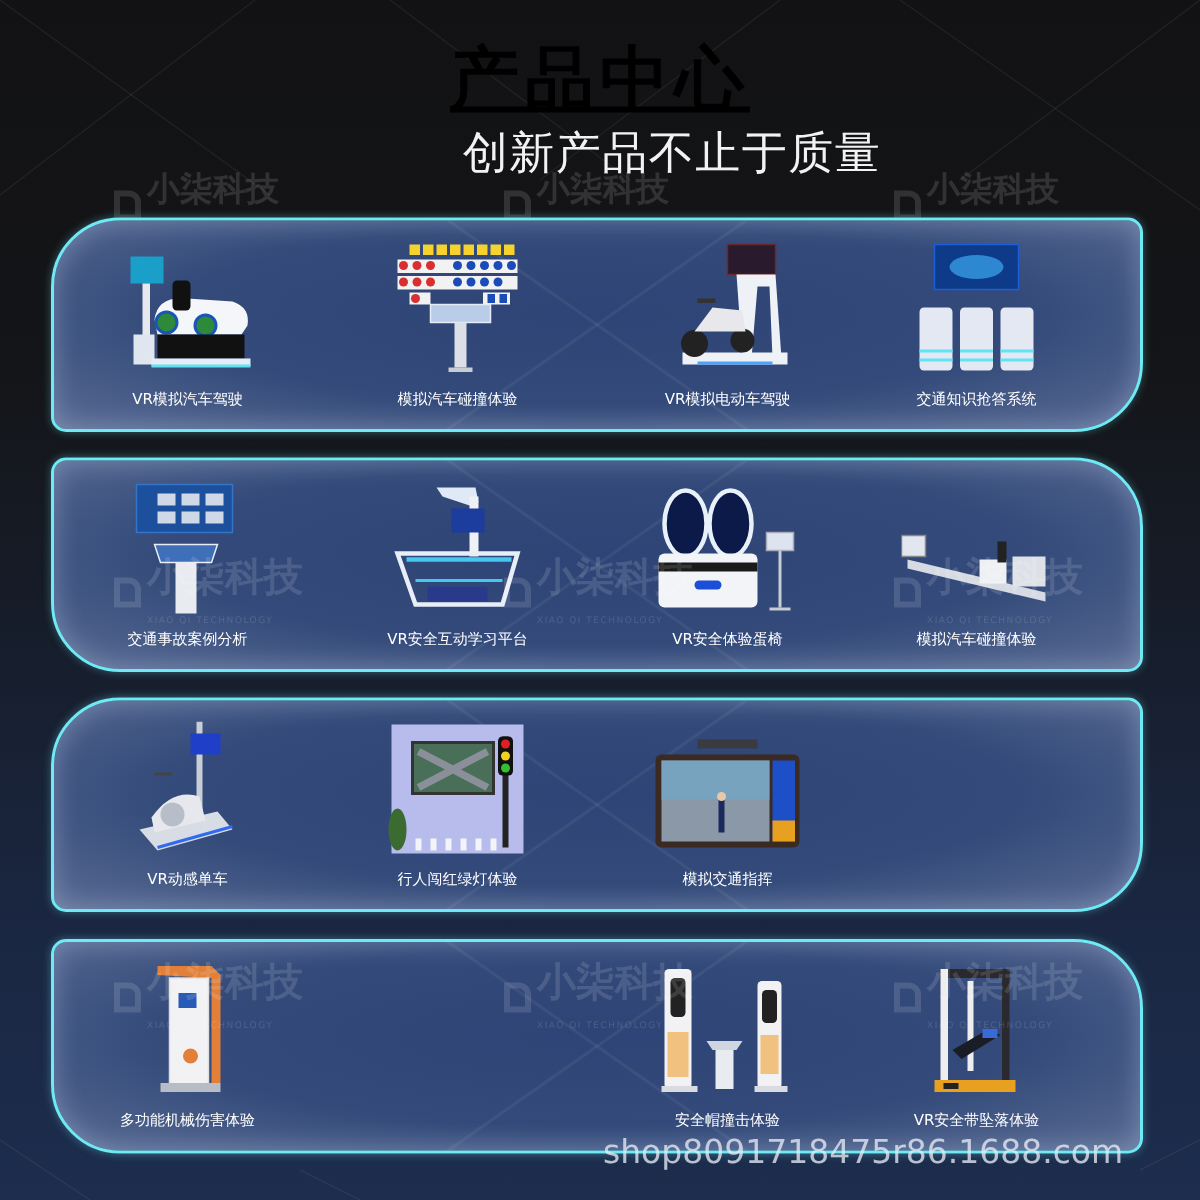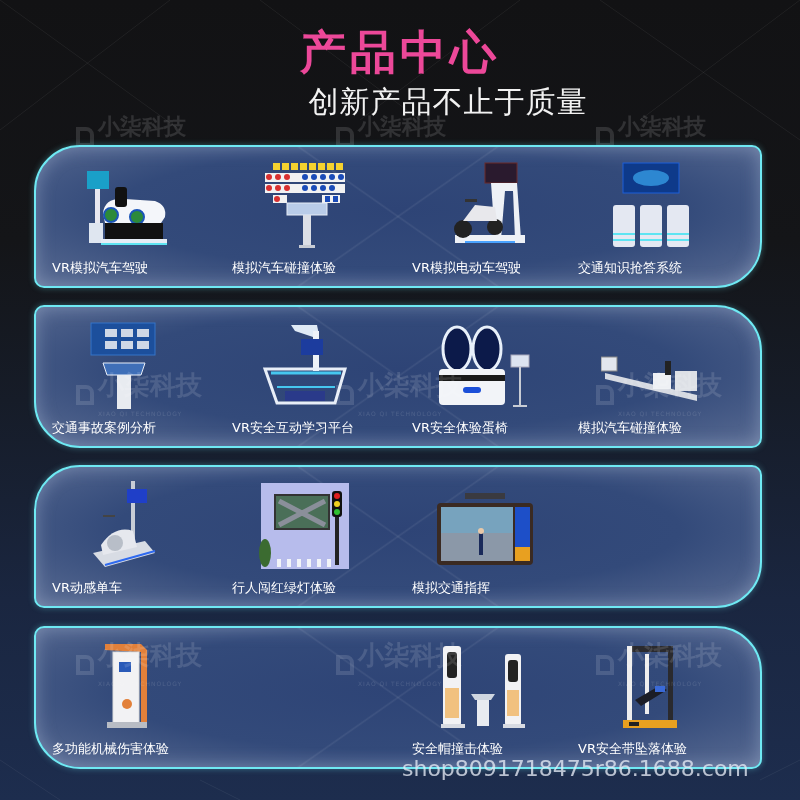--- a/index.html
+++ b/index.html
@@ -5,21 +5,21 @@
     html, body { margin: 0; padding: 0; }
     body {
       width: 800px; height: 800px; overflow: hidden; position: relative;
       background: linear-gradient(180deg, #121214 0%, #141518 30%, #161c28 50%, #1a2640 75%, #1d2d4e 100%);
       font-family: "DejaVu Sans", "Liberation Sans", sans-serif;
     }
     .bg-lines { position: absolute; inset: 0; pointer-events: none; }
     .header { position: absolute; left: 0; top: 0; width: 800px; text-align: center; }
     .title {
       position: absolute; left: 0; width: 800px; top: 22px;
-      font-size: 46px; font-weight: bold; color: #ec4899; letter-spacing: 4px;
+      font-size: 46px; font-weight: bold; color: #000000; letter-spacing: 4px; text-decoration: underline;
     }
     .subtitle {
       position: absolute; left: 0; width: 800px; top: 82px;
       font-size: 30px; color: #f2f2f2; letter-spacing: 1px; margin-left: 48px;
     }
     .wm {
       position: absolute; display: flex; align-items: center; gap: 4px;
       color: rgba(255,255,255,0.13); font-size: 22px; font-weight: bold;
       pointer-events: none;
     }
@@ -43,22 +43,22 @@
     .card.b { border-radius: 10px 46px 10px 46px; }
     .card .diag {
       position: absolute; inset: 0; pointer-events: none;
       background:
         linear-gradient(35deg, transparent 49.7%, rgba(255,255,255,0.07) 50%, transparent 50.3%),
         linear-gradient(-35deg, transparent 49.7%, rgba(255,255,255,0.07) 50%, transparent 50.3%);
     }
     .item { position: absolute; top: 0; width: 170px; height: 143px; }
     .item .pic { position: absolute; left: 35px; top: 14px; width: 100px; height: 90px; }
     .item .label {
-      position: absolute; left: 12px; width: 170px; top: 112px; text-align: left;
-      font-size: 13px; color: #ffffff; white-space: nowrap;
+      position: absolute; left: 0; width: 170px; top: 112px; text-align: center;
+      font-size: 10px; color: #ffffff; white-space: nowrap;
     }
     .shop {
       position: absolute; left: 402px; top: 756px;
       font-size: 22px; color: rgba(230,235,245,0.78); letter-spacing: 0px;
       font-family: "DejaVu Sans", sans-serif;
     }
   </style>
 </head>
 <body>
 

